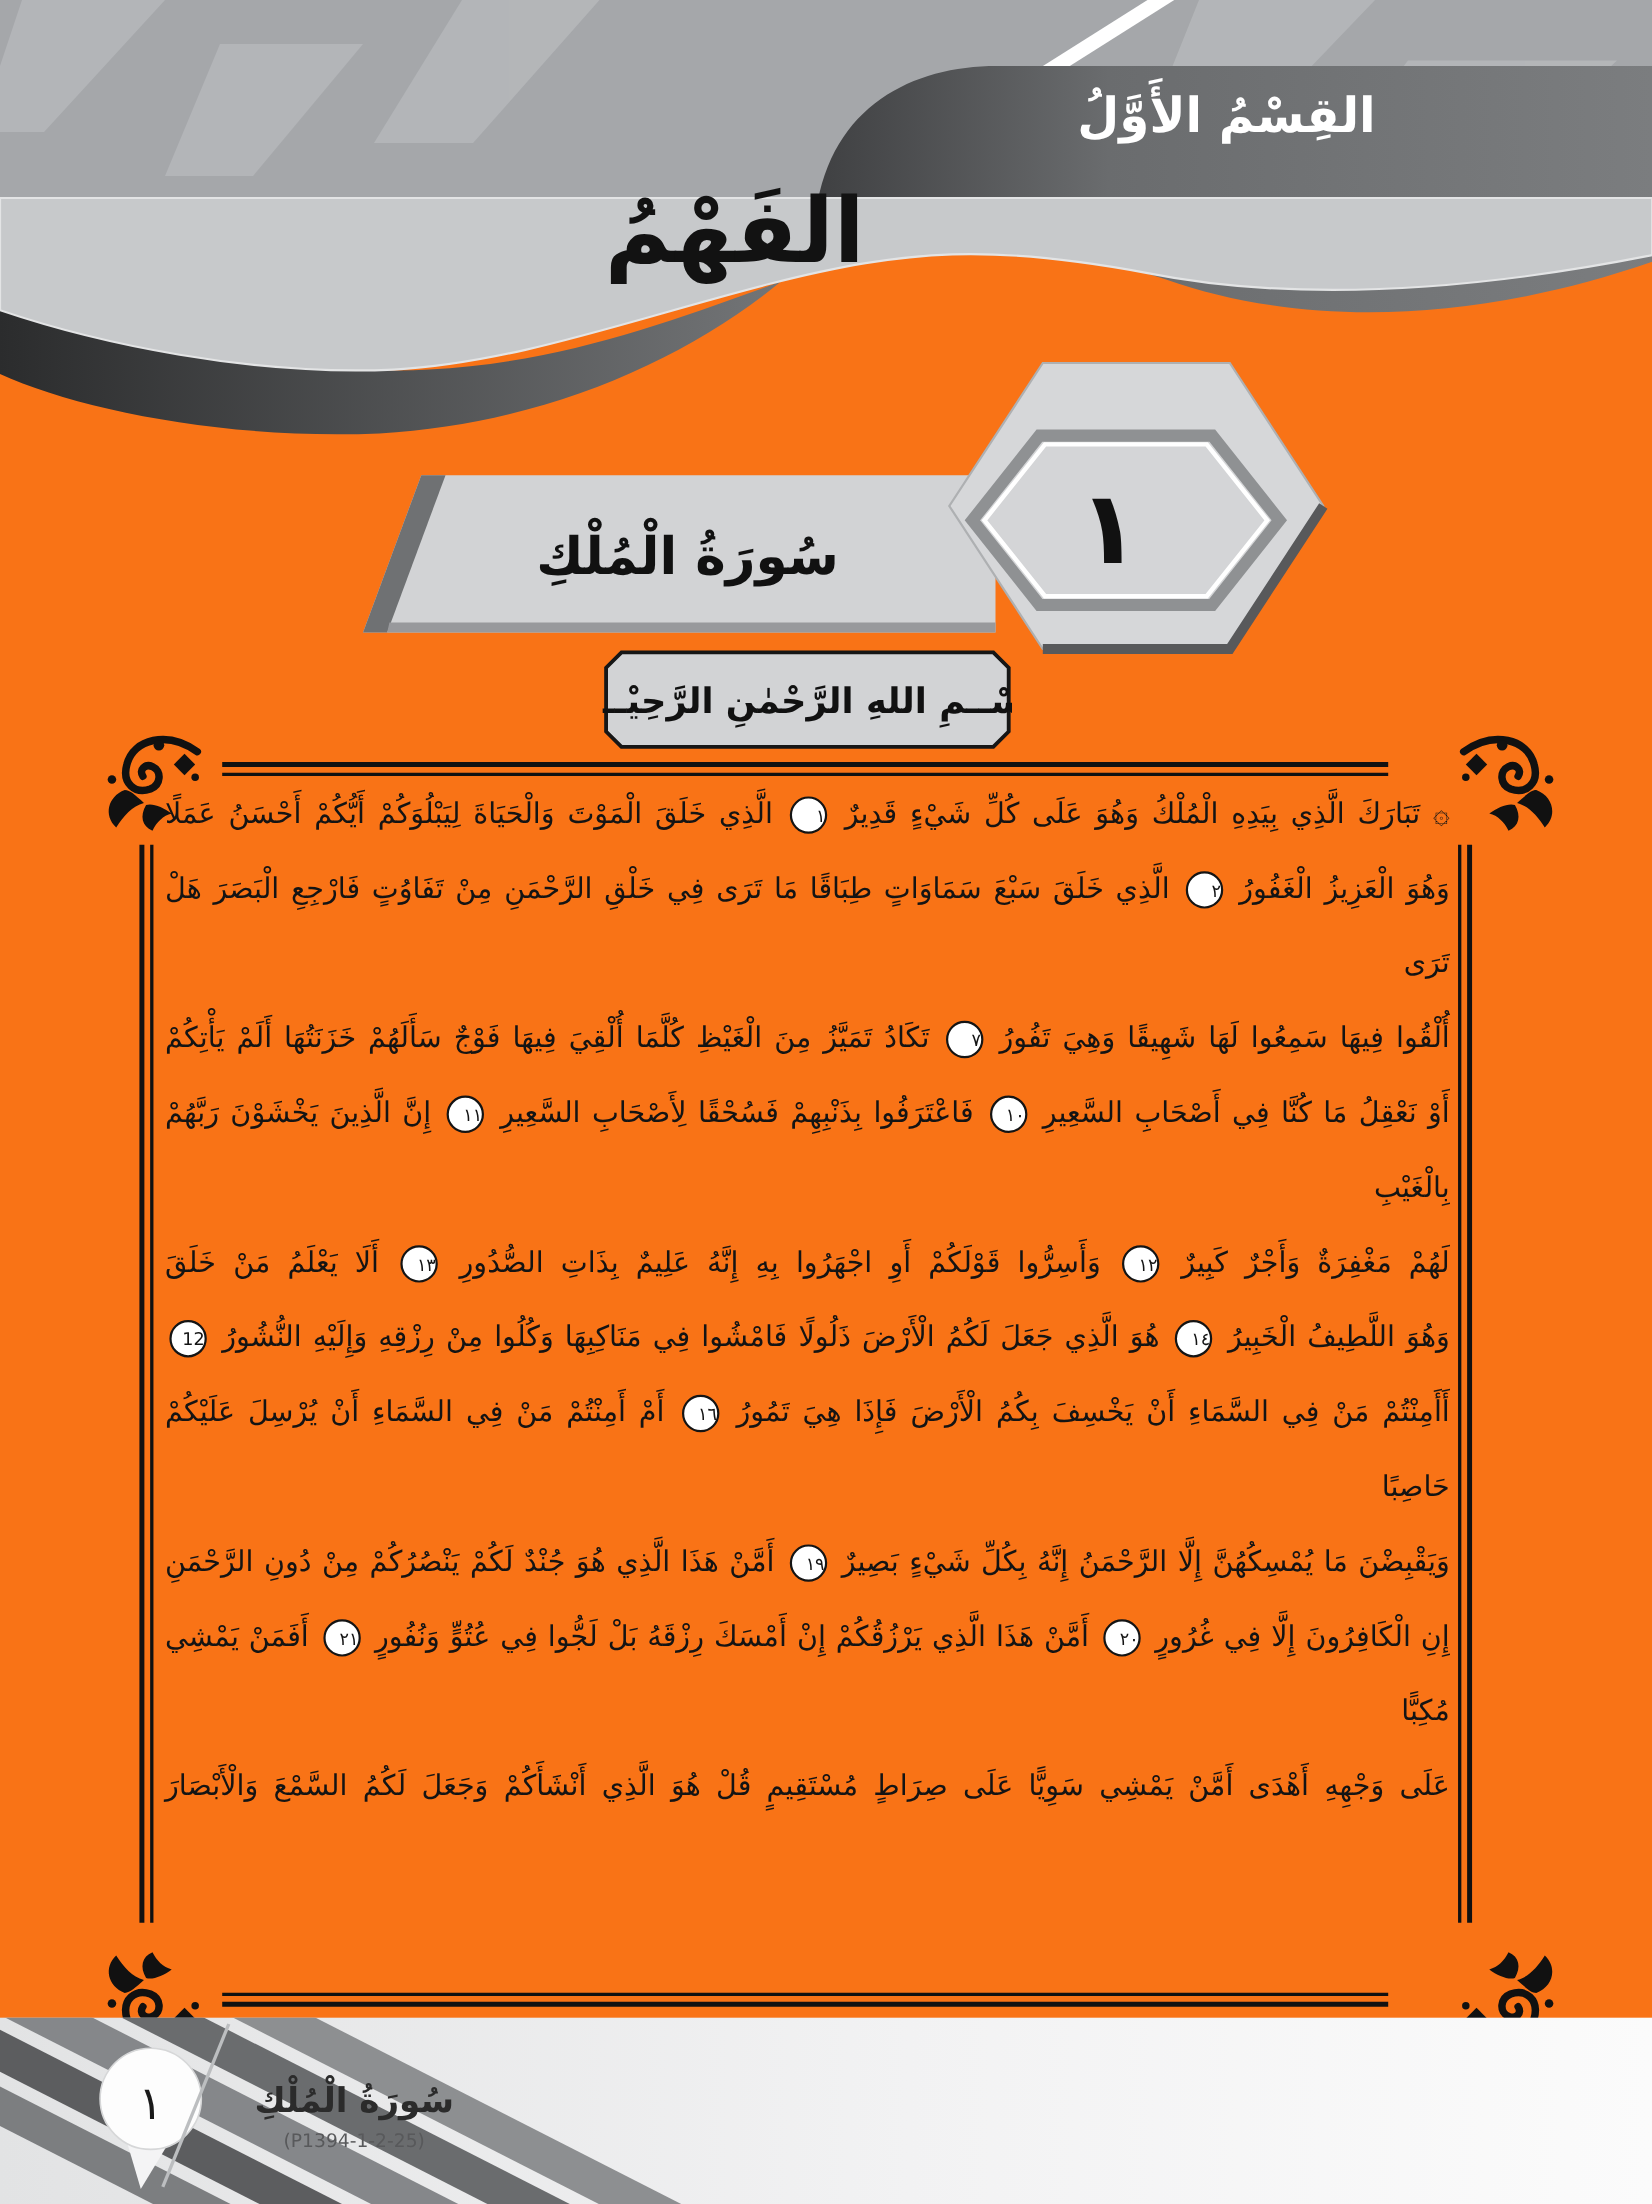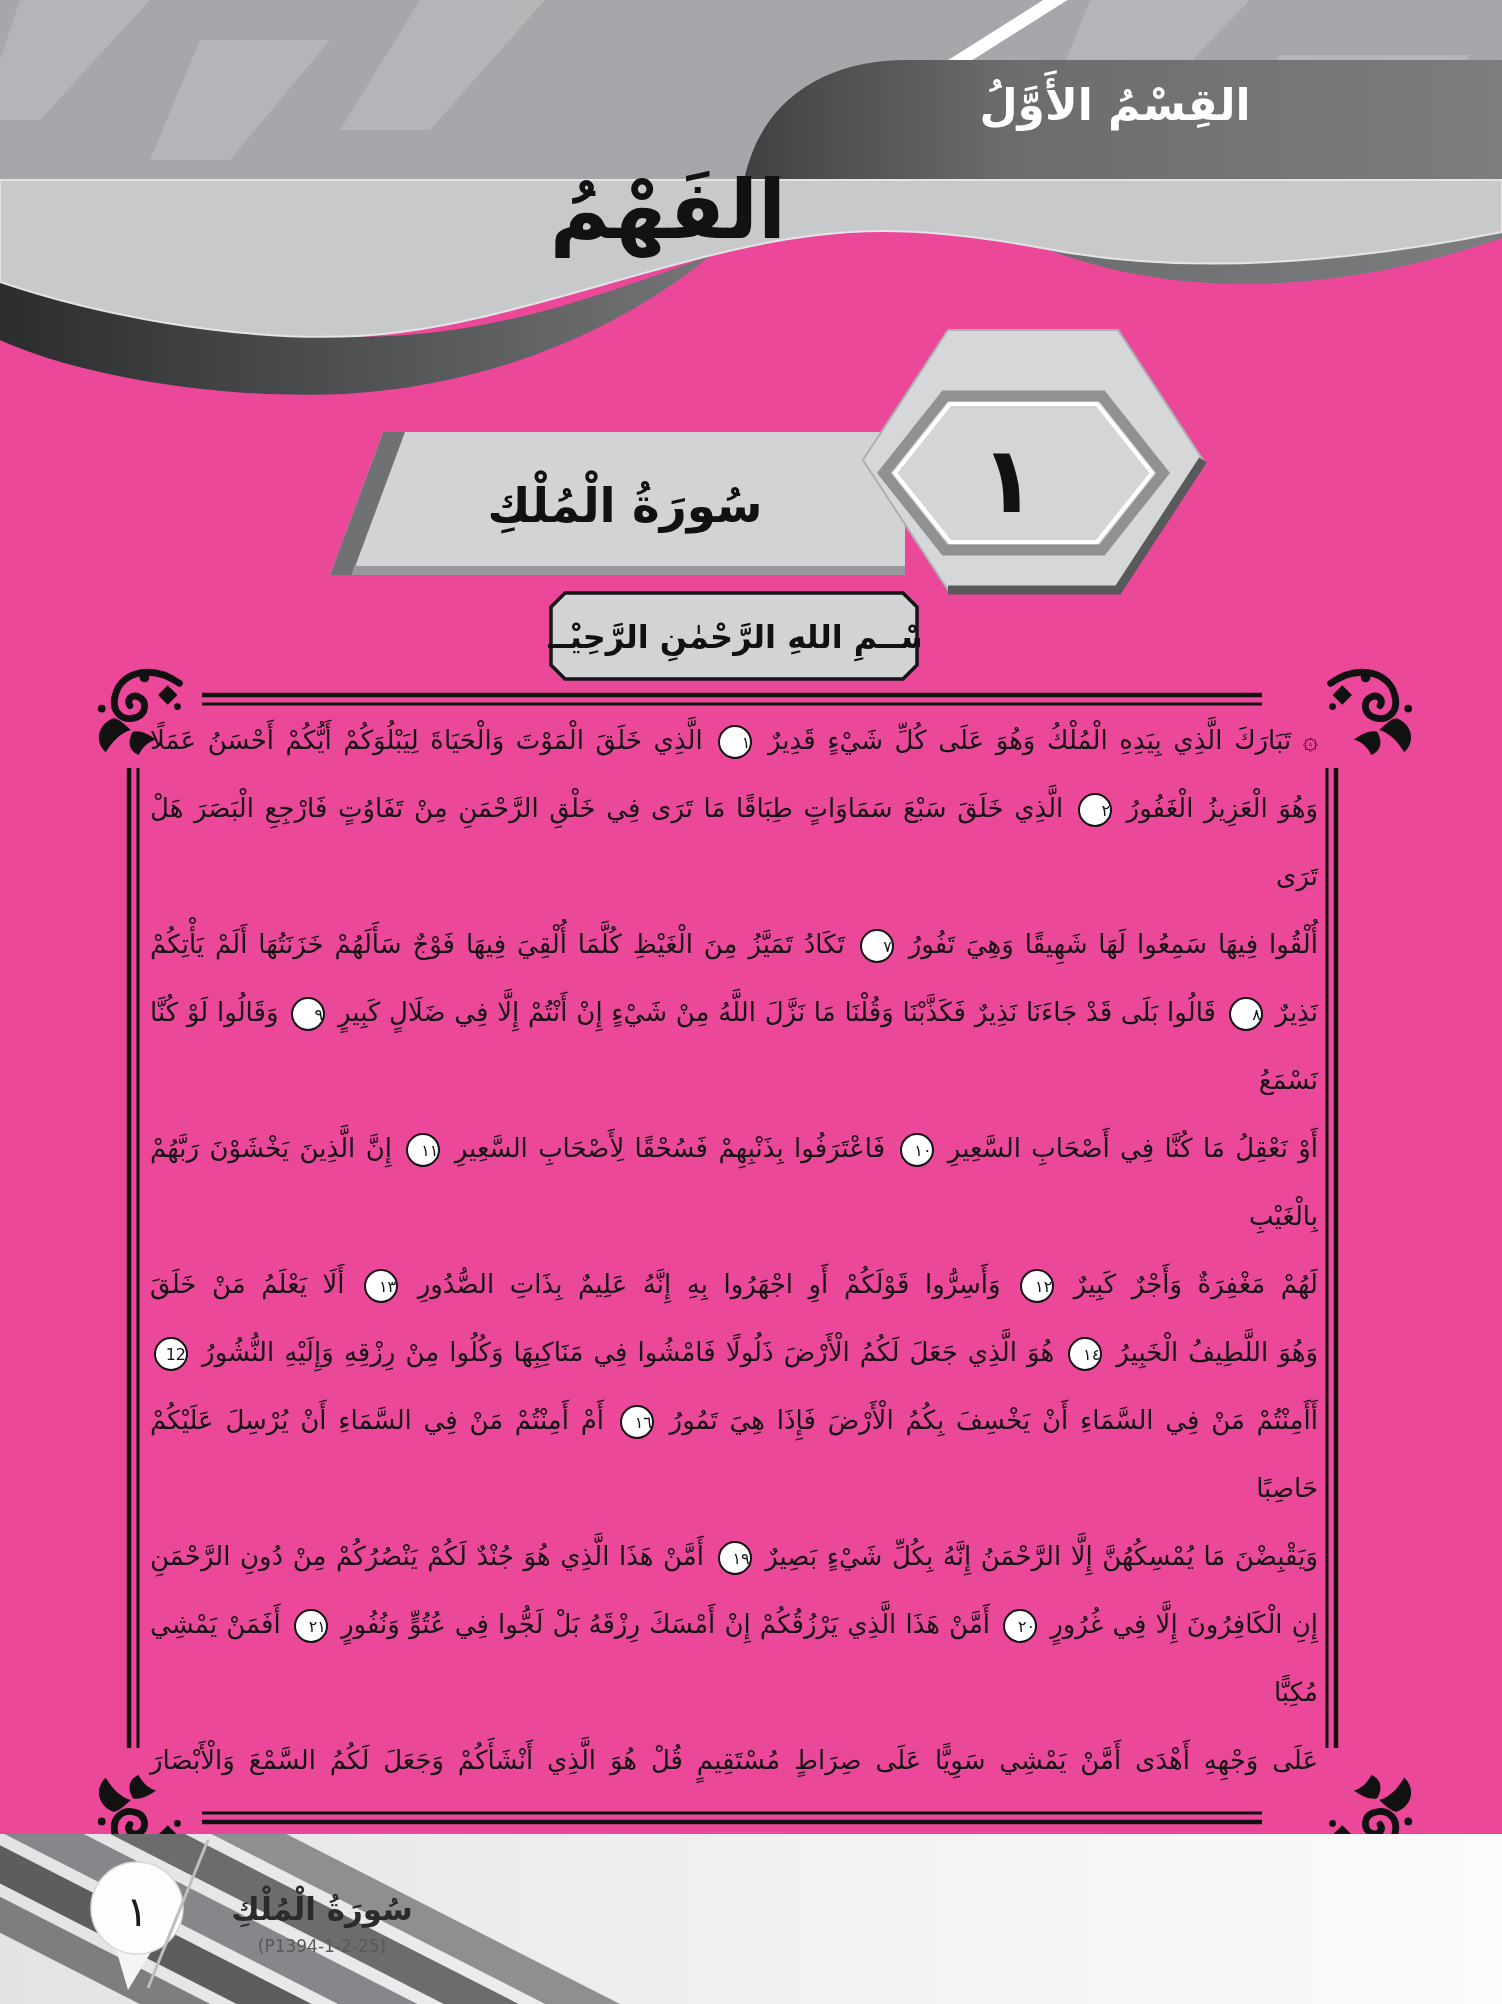--- a/index.html
+++ b/index.html
@@ -1,16 +1,16 @@
 <!DOCTYPE html>
 <html lang="ar" dir="rtl"><head>
 <meta charset="utf-8">
 <style>
   html,body{margin:0;padding:0;background:#fff;}
-  .page{position:relative;width:1502px;height:2004px;background:#ec4899;overflow:hidden;
+  .page{position:relative;width:1502px;height:2004px;background:#f97316;overflow:hidden;
         font-family:"DejaVu Sans",sans-serif;direction:rtl;}
   .abs{position:absolute;}
   svg text{font-family:"DejaVu Sans",sans-serif;}
 
   
   .quran-lines{position:absolute;left:150px;top:706px;width:1168px;direction:rtl;}
   .qline{font-size:26px;line-height:68px;color:#141414;text-align:justify;text-align-last:justify;
          white-space:normal;font-weight:500;}
   .aya{display:inline-block;width:34px;height:34px;line-height:32px;border:2px solid #141414;
        border-radius:50%;text-align:center;font-size:16px;vertical-align:middle;margin:0 4px;
@@ -103,21 +103,20 @@
     <use href="#cornerOrn" width="100" height="100" transform="translate(4,12) scale(0.97)"></use>
     <use href="#cornerOrn" width="100" height="100" transform="translate(1326,12) scale(-0.97,0.97)"></use>
     <use href="#cornerOrn" width="100" height="100" transform="translate(4,1218) scale(0.97,-0.97)"></use>
     <use href="#cornerOrn" width="100" height="100" transform="translate(1326,1218) scale(-0.97,-0.97)"></use>
   </svg>
 
   <div class="quran-lines">
       <div class="qline">۞ تَبَارَكَ الَّذِي بِيَدِهِ الْمُلْكُ وَهُوَ عَلَى كُلِّ شَيْءٍ قَدِيرٌ <span class="aya">١</span> الَّذِي خَلَقَ الْمَوْتَ وَالْحَيَاةَ لِيَبْلُوَكُمْ أَيُّكُمْ أَحْسَنُ عَمَلًا</div>
       <div class="qline">وَهُوَ الْعَزِيزُ الْغَفُورُ <span class="aya">٢</span> الَّذِي خَلَقَ سَبْعَ سَمَاوَاتٍ طِبَاقًا مَا تَرَى فِي خَلْقِ الرَّحْمَنِ مِنْ تَفَاوُتٍ فَارْجِعِ الْبَصَرَ هَلْ تَرَى</div>
       <div class="qline">أُلْقُوا فِيهَا سَمِعُوا لَهَا شَهِيقًا وَهِيَ تَفُورُ <span class="aya">٧</span> تَكَادُ تَمَيَّزُ مِنَ الْغَيْظِ كُلَّمَا أُلْقِيَ فِيهَا فَوْجٌ سَأَلَهُمْ خَزَنَتُهَا أَلَمْ يَأْتِكُمْ</div>
-      <div class="qline">نَذِيرٌ <span class="aya">٨</span> قَالُوا بَلَى قَدْ جَاءَنَا نَذِيرٌ فَكَذَّبْنَا وَقُلْنَا مَا نَزَّلَ اللَّهُ مِنْ شَيْءٍ إِنْ أَنْتُمْ إِلَّا فِي ضَلَالٍ كَبِيرٍ <span class="aya">٩</span> وَقَالُوا لَوْ كُنَّا نَسْمَعُ</div>
       <div class="qline">أَوْ نَعْقِلُ مَا كُنَّا فِي أَصْحَابِ السَّعِيرِ <span class="aya">١٠</span> فَاعْتَرَفُوا بِذَنْبِهِمْ فَسُحْقًا لِأَصْحَابِ السَّعِيرِ <span class="aya">١١</span> إِنَّ الَّذِينَ يَخْشَوْنَ رَبَّهُمْ بِالْغَيْبِ</div>
       <div class="qline">لَهُمْ مَغْفِرَةٌ وَأَجْرٌ كَبِيرٌ <span class="aya">١٢</span> وَأَسِرُّوا قَوْلَكُمْ أَوِ اجْهَرُوا بِهِ إِنَّهُ عَلِيمٌ بِذَاتِ الصُّدُورِ <span class="aya">١٣</span> أَلَا يَعْلَمُ مَنْ خَلَقَ</div>
       <div class="qline">وَهُوَ اللَّطِيفُ الْخَبِيرُ <span class="aya">١٤</span> هُوَ الَّذِي جَعَلَ لَكُمُ الْأَرْضَ ذَلُولًا فَامْشُوا فِي مَنَاكِبِهَا وَكُلُوا مِنْ رِزْقِهِ وَإِلَيْهِ النُّشُورُ <span class="aya">12</span></div>
       <div class="qline">أَأَمِنْتُمْ مَنْ فِي السَّمَاءِ أَنْ يَخْسِفَ بِكُمُ الْأَرْضَ فَإِذَا هِيَ تَمُورُ <span class="aya">١٦</span> أَمْ أَمِنْتُمْ مَنْ فِي السَّمَاءِ أَنْ يُرْسِلَ عَلَيْكُمْ حَاصِبًا</div>
       <div class="qline">وَيَقْبِضْنَ مَا يُمْسِكُهُنَّ إِلَّا الرَّحْمَنُ إِنَّهُ بِكُلِّ شَيْءٍ بَصِيرٌ <span class="aya">١٩</span> أَمَّنْ هَذَا الَّذِي هُوَ جُنْدٌ لَكُمْ يَنْصُرُكُمْ مِنْ دُونِ الرَّحْمَنِ</div>
       <div class="qline">إِنِ الْكَافِرُونَ إِلَّا فِي غُرُورٍ <span class="aya">٢٠</span> أَمَّنْ هَذَا الَّذِي يَرْزُقُكُمْ إِنْ أَمْسَكَ رِزْقَهُ بَلْ لَجُّوا فِي عُتُوٍّ وَنُفُورٍ <span class="aya">٢١</span> أَفَمَنْ يَمْشِي مُكِبًّا</div>
       <div class="qline">عَلَى وَجْهِهِ أَهْدَى أَمَّنْ يَمْشِي سَوِيًّا عَلَى صِرَاطٍ مُسْتَقِيمٍ  قُلْ هُوَ الَّذِي أَنْشَأَكُمْ وَجَعَلَ لَكُمُ السَّمْعَ وَالْأَبْصَارَ</div>
     </div>
 
   <svg class="abs" style="left:0;top:1834px" width="1502" height="170" viewBox="0 0 1502 170">

